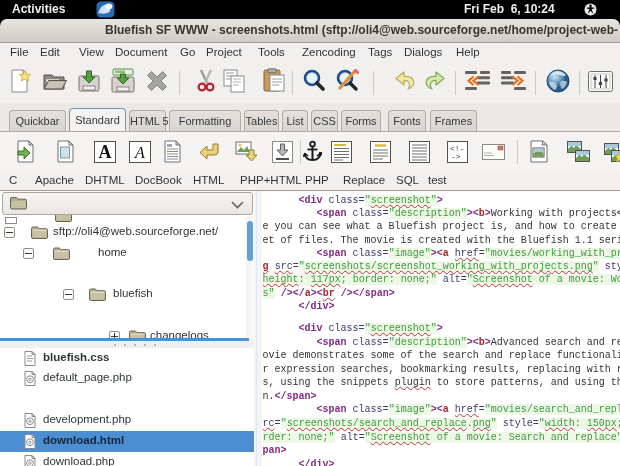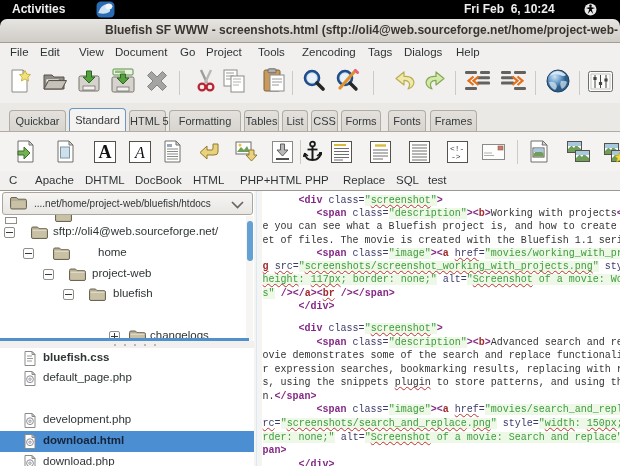--- a/index.html
+++ b/index.html
@@ -340,21 +340,20 @@
     <span style="left:343px">Replace</span>
     <span style="left:396px">SQL</span>
     <span style="left:428px">test</span>
   </div>
 <div class="a" id="lpane">
     <div id="combo">
 <svg class="a" style="left:7px;top:3px" width="17" height="14" viewBox="0 0 17 13">
 <path d="M0.5 2.5 Q0.5 1 2 1 L6.5 1 L8 2.7 L15 2.7 Q16.5 2.7 16.5 4.2 L16.5 11 Q16.5 12.5 15 12.5 L2 12.5 Q0.5 12.5 0.5 11 Z" fill="#b7ae91" stroke="#6b6553"></path>
 <path d="M1.5 4.6 L15.5 4.6 L15.5 11.5 L1.5 11.5 Z" fill="#c9c1a6"></path>
 </svg>
-<span class="txt">....net/home/project-web/bluefish/htdocs</span>
 <svg class="a" style="left:228px;top:8px" width="13" height="8" viewBox="0 0 13 8">
         <path d="M1 1 L6.5 6.5 L12 1" fill="none" stroke="#6a665f" stroke-width="1.7"></path>
       </svg>
 </div>
     <div class="a" style="left:0;top:24px;width:254px;height:126px;overflow:hidden">
       <div class="a" style="left:5px;top:2px;width:10px;height:5px;border:1px solid #928e86;background:#fdfdfd"></div>
       <div class="a" style="left:55px;top:-6px;">
         <svg class="a" style="left:0px;top:0px" width="17" height="13" viewBox="0 0 17 13">
 <path d="M0.5 2.5 Q0.5 1 2 1 L6.5 1 L8 2.7 L15 2.7 Q16.5 2.7 16.5 4.2 L16.5 11 Q16.5 12.5 15 12.5 L2 12.5 Q0.5 12.5 0.5 11 Z" fill="#b7ae91" stroke="#6b6553"></path>
 <path d="M1.5 4.6 L15.5 4.6 L15.5 11.5 L1.5 11.5 Z" fill="#c9c1a6"></path>
@@ -375,31 +374,20 @@
       <div class="trow" style="top:27.8px">
         <div class="exp" style="left:23px;top:5px;">
           <i></i>
         </div>
         <svg class="a" style="left:53px;top:4px" width="17" height="13" viewBox="0 0 17 13">
 <path d="M0.5 2.5 Q0.5 1 2 1 L6.5 1 L8 2.7 L15 2.7 Q16.5 2.7 16.5 4.2 L16.5 11 Q16.5 12.5 15 12.5 L2 12.5 Q0.5 12.5 0.5 11 Z" fill="#b7ae91" stroke="#6b6553"></path>
 <path d="M1.5 4.6 L15.5 4.6 L15.5 11.5 L1.5 11.5 Z" fill="#c9c1a6"></path>
 <path d="M1.5 4.2 L15.5 4.2" stroke="#e8e2cf" stroke-width="1.2"></path>
 </svg>
         <span class="lbl" style="left:86px;margin-left:12px;">home</span>
-      </div>
-      <div class="trow" style="top:48.6px">
-        <div class="exp" style="left:43px;top:5px;">
-          <i></i>
-        </div>
-        <svg class="a" style="left:69px;top:4px" width="17" height="13" viewBox="0 0 17 13">
-<path d="M0.5 2.5 Q0.5 1 2 1 L6.5 1 L8 2.7 L15 2.7 Q16.5 2.7 16.5 4.2 L16.5 11 Q16.5 12.5 15 12.5 L2 12.5 Q0.5 12.5 0.5 11 Z" fill="#b7ae91" stroke="#6b6553"></path>
-<path d="M1.5 4.6 L15.5 4.6 L15.5 11.5 L1.5 11.5 Z" fill="#c9c1a6"></path>
-<path d="M1.5 4.2 L15.5 4.2" stroke="#e8e2cf" stroke-width="1.2"></path>
-</svg>
-        <span class="lbl" style="left:92px;">project-web</span>
       </div>
       <div class="trow" style="top:69.4px">
         <div class="exp" style="left:63px;top:5px;">
           <i></i>
         </div>
         <svg class="a" style="left:89px;top:4px" width="17" height="13" viewBox="0 0 17 13">
 <path d="M0.5 2.5 Q0.5 1 2 1 L6.5 1 L8 2.7 L15 2.7 Q16.5 2.7 16.5 4.2 L16.5 11 Q16.5 12.5 15 12.5 L2 12.5 Q0.5 12.5 0.5 11 Z" fill="#b7ae91" stroke="#6b6553"></path>
 <path d="M1.5 4.6 L15.5 4.6 L15.5 11.5 L1.5 11.5 Z" fill="#c9c1a6"></path>
 <path d="M1.5 4.2 L15.5 4.2" stroke="#e8e2cf" stroke-width="1.2"></path>
 </svg>

